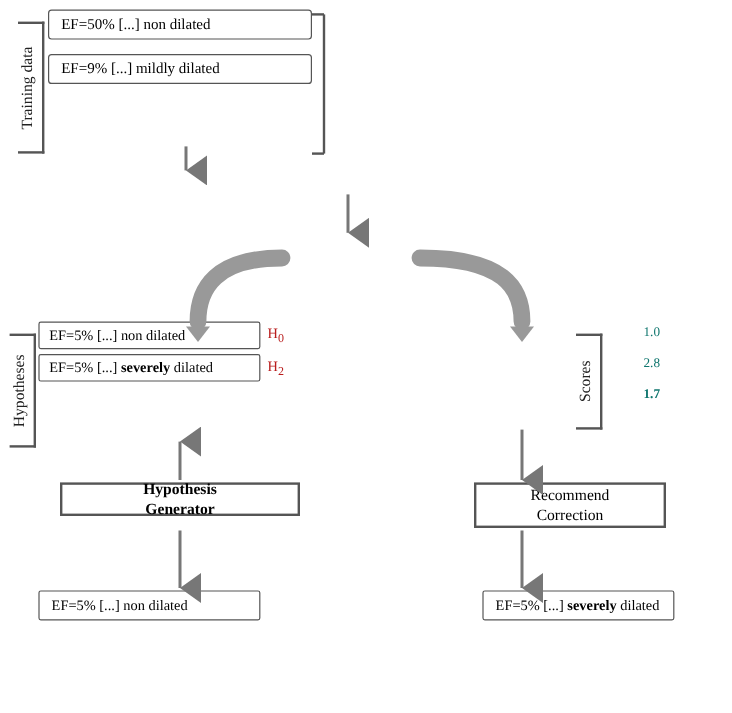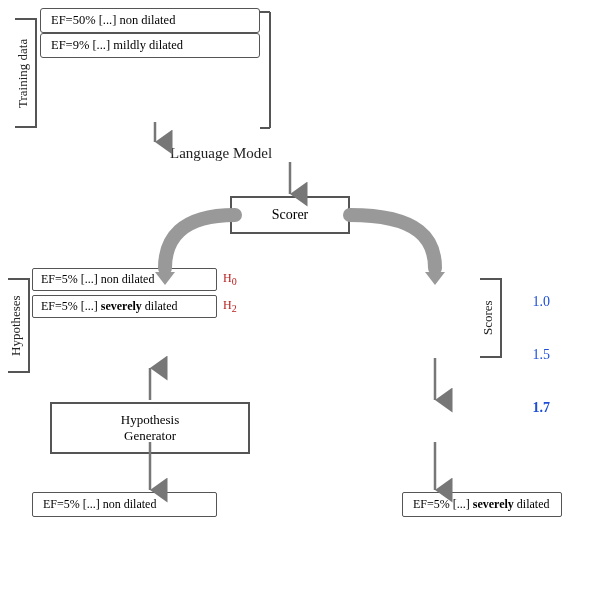--- a/index.html
+++ b/index.html
@@ -37,21 +37,21 @@
       border-bottom: 2px solid #555;
       padding-left: 4px;
     }
 
     .training-boxes {
       position: absolute;
       left: 40px;
       top: 8px;
       display: flex;
       flex-direction: column;
-      gap: 0;
+      gap: 12px;
     }
 
     .training-box {
       border: 1.5px solid #555;
       border-radius: 3px;
       padding: 4px 10px;
       font-size: 12.5px;
       background: #fff;
       min-width: 220px;
     }
@@ -152,44 +152,44 @@
     .score-boxes {
       position: absolute;
       right: 60px;
       top: 268px;
       display: flex;
       flex-direction: column;
       gap: 8px;
     }
 
     .score-value {
-      font-size: 14px;
-      color: #1d4ed8;
+      font-size: 11px;
+      color: #0f766e;
       padding: 3px 0;
-      margin-top: 23px;
     }
 
     .score-value.bold {
       font-weight: bold;
     }
 
     
     .hyp-gen-box {
       position: absolute;
       left: 50px;
       top: 402px;
       width: 200px;
-      height: 52px;
+      height: 28px;
       border: 2px solid #555;
       display: flex;
       align-items: center;
       justify-content: center;
       font-size: 13px;
       background: #fff;
       text-align: center;
+      font-weight: bold;
     }
 
     
     .rec-corr-box {
       position: absolute;
       right: 55px;
       top: 402px;
       width: 160px;
       height: 38px;
       border: 2px solid #555;
@@ -242,47 +242,46 @@
 
 <div class="diagram">
 
   <div class="training-data-label">Training data</div>
 
   <div class="training-boxes">
     <div class="training-box">EF=50% [...] non dilated</div>
     <div class="training-box">EF=9% [...] mildly dilated</div>
   </div>
 
-  <div class="language-model">Language Model</div>
-
-  <div class="scorer-box">Scorer</div>
+
 
   <div class="hypotheses-label">Hypotheses</div>
 
   <div class="hypothesis-boxes">
     <div class="hypothesis-row">
       <div class="hypothesis-box">EF=5% [...] non dilated</div>
       <span class="h-label">H<sub>0</sub></span>
     </div>
     <div class="hypothesis-row">
       <div class="hypothesis-box">EF=5% [...] <b>severely</b> dilated</div>
       <span class="h-label">H<sub>2</sub></span>
     </div>
   </div>
 
   <div class="scores-label">Scores</div>
 
   <div class="score-boxes">
     <div class="score-value">1.0</div>
-    <div class="score-value">1.5</div>
+    <div class="score-value">2.8</div>
     <div class="score-value bold"><b>1.7</b></div>
   </div>
 
   <div class="hyp-gen-box">Hypothesis<br>Generator</div>
 
+  <div class="rec-corr-box">Recommend<br>Correction</div>
 
   <div class="bottom-hyp-box">EF=5% [...] non dilated</div>
 
   <div class="bottom-rec-box">EF=5% [...] <b>severely</b> dilated</div>
 
   <svg class="arrows-svg">
     <defs>
       <marker id="arrowhead-down" markerWidth="10" markerHeight="7" refX="5" refY="7" orient="auto">
         <polygon points="0 0, 10 0, 5 7" fill="#777"></polygon>
       </marker>

